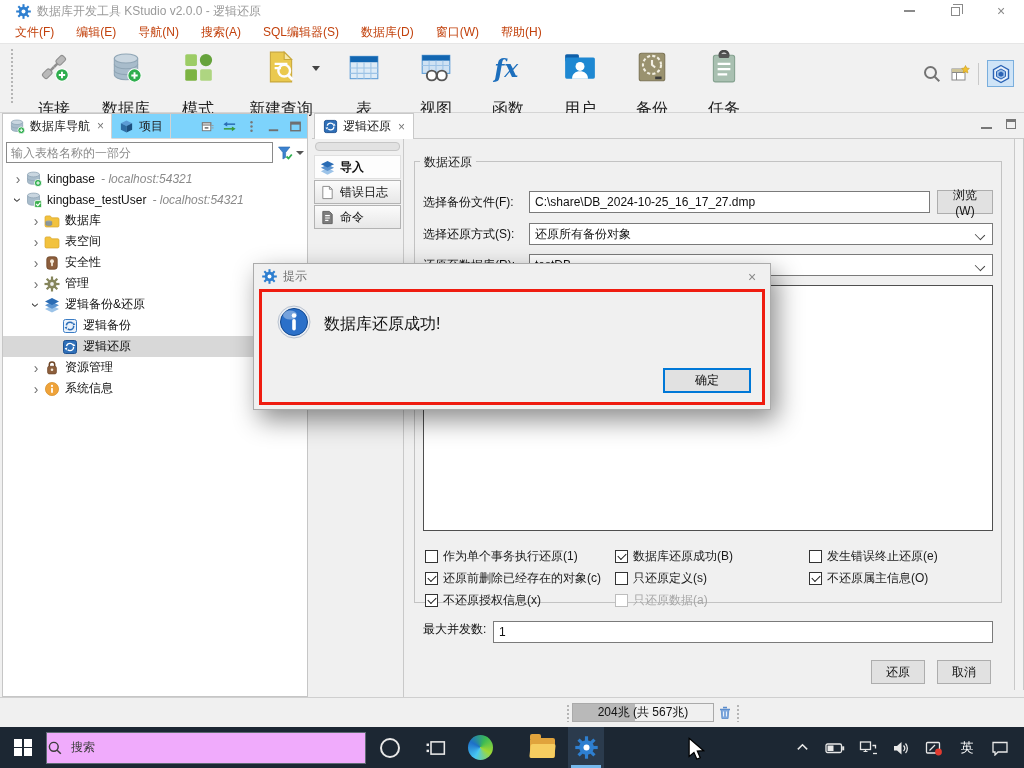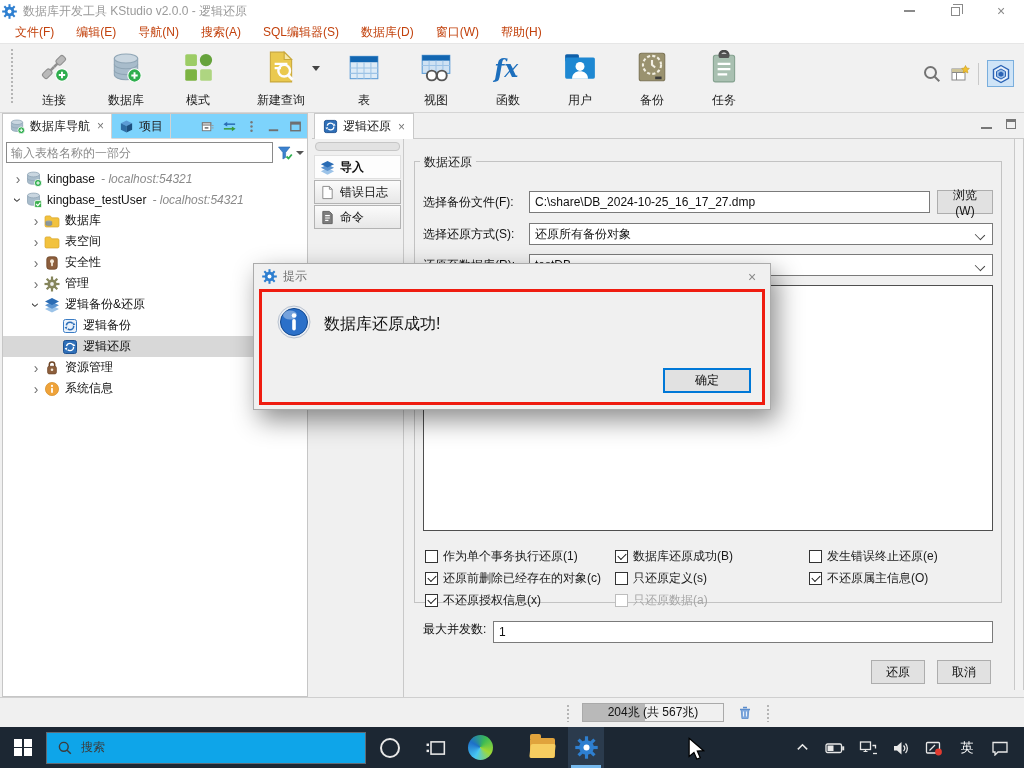--- a/index.html
+++ b/index.html
@@ -1,38 +1,38 @@
 <!DOCTYPE html>
 <html><head>
 <meta charset="utf-8">
 <style>
 *{box-sizing:border-box;margin:0;padding:0}
 html,body{width:1024px;height:768px}
 body{position:relative;overflow:hidden;font-family:"Liberation Sans",sans-serif;font-size:12px;background:#f0f0f0;color:#1a1a1a}
 svg{display:block}
 
-.titlebar{position:absolute;left:0;top:0;width:1024px;height:22px;background:#fff;display:flex;align-items:center;padding-left:2px}
+.titlebar{position:absolute;left:0;top:0;width:1024px;height:22px;background:#fff;display:flex;align-items:center;padding-left:16px}
 .titlebar .appico{width:15px;height:15px;margin-right:6px}
 .titlebar .ttl{color:#9a9a9a;font-size:12px}
 .winbtns{position:absolute;right:0;top:0;height:22px;display:flex}
 .winbtn{width:46px;height:22px;display:flex;align-items:center;justify-content:center;cursor:default}
 .mini{width:11px;height:2px;background:#8a8a8a}
 .rest{width:9px;height:9px;border:1.4px solid #8a8a8a;position:relative;background:#fff}
 .rest:before{content:"";position:absolute;left:1.6px;top:-4px;width:9px;height:9px;border:1.4px solid #8a8a8a;border-bottom:none;border-left:none}
 .xglyph{color:#8a8a8a;font-size:14px;line-height:1}
 
 .menubar{position:absolute;left:0;top:22px;width:1024px;height:22px;background:#fff;display:flex;align-items:center;padding-left:4px;border-bottom:1px solid #e6e6e6}
 .menu-item{padding:0 11px;height:22px;display:flex;align-items:center;color:#c2410c}
 
 .toolbar{position:absolute;left:0;top:44px;width:1024px;height:69px;background:#f1f1f1;border-bottom:1px solid #d5d5d5;display:flex;align-items:flex-start;padding:4px 0 0 10px}
 .tb-handle{width:4px;height:56px;margin-right:4px;background-image:radial-gradient(circle,#b5b5b5 1px,transparent 1.2px);background-size:4px 4px}
 .tb-item{width:72px;display:flex;flex-direction:column;align-items:center;padding-top:2px;position:relative}
 .tb-item.wide{width:94px}
 .tb-item svg{width:34px;height:34px}
-.tb-label{margin-top:8px;font-size:12px;color:#222;white-space:nowrap}
+.tb-label{margin-top:15px;font-size:16px;color:#222;white-space:nowrap}
 .tb-arrow{position:absolute;right:8px;top:18px;width:0;height:0;border-left:4px solid transparent;border-right:4px solid transparent;border-top:5px solid #444}
 .tb-right{position:absolute;right:10px;top:16px;display:flex;align-items:center;gap:8px}
 .tb-right .divider{width:1px;height:22px;background:#c9c9c9}
 .persp-active{width:27px;height:27px;background:#cfe4f7;border:1px solid #79aedd;display:flex;align-items:center;justify-content:center}
 
 .nav-panel{position:absolute;left:2px;top:113px;width:306px;height:584px;background:#fff;border:1px solid #c6c6c6}
 .nav-tabs{height:25px;background:#7dd3fc;display:flex;align-items:stretch;border-bottom:1px solid #d9d9d9;position:relative}
 .ntab{display:flex;align-items:center;gap:5px;padding:0 7px;border-right:1px solid #d2d2d2;color:#222}
 .ntab.active{background:#fff;border-bottom:1px solid #fff;margin-bottom:-1px}
 .ntab svg{width:15px;height:15px}
@@ -87,42 +87,42 @@
 .cb{width:13px;height:13px;background:#fff;border:1px solid #333;position:relative;flex:none}
 .cb.checked:after{content:"";position:absolute;left:2px;top:2.5px;width:7px;height:4px;border-left:1.8px solid #1a1a1a;border-bottom:1.8px solid #1a1a1a;transform:rotate(-45deg)}
 .cbrow.disabled{color:#a6a6a6}
 .cbrow.disabled .cb{border-color:#bdbdbd}
 .crow{display:flex;align-items:flex-start;margin-top:10px}
 .crow .flabel{width:70px}
 .btnrow{display:flex;justify-content:flex-end;gap:12px;margin-top:17px;padding-right:2px}
 .btn.w54{width:54px}
 
 .statusbar{position:absolute;left:0;top:697px;width:1024px;height:30px;background:#f0f0f0;border-top:1px solid #cfcfcf}
-.heapwrap{position:absolute;left:566px;top:5px;display:flex;align-items:flex-end;gap:12px}
+.heapwrap{position:absolute;left:566px;top:5px;display:flex;align-items:flex-end;gap:2px}
 .sb-handle{width:4px;height:18px;background-image:radial-gradient(circle,#b5b5b5 1px,transparent 1.2px);background-size:4px 4px}
 .heap{width:142px;height:19px;border:1px solid #aaa;position:relative;background:#f0f0f0}
 .heapfill{position:absolute;left:0;top:0;bottom:0;width:44%;background:#b9b9b9}
 .heaptext{position:absolute;inset:0;display:flex;align-items:center;justify-content:center;color:#111}
 .trashbtn{width:18px;height:19px;display:flex;align-items:center;justify-content:center}
 
 .dialog{position:absolute;left:253px;top:263px;width:518px;height:147px;background:#f0f0f0;border:1px solid #ababab;box-shadow:6px 10px 24px rgba(0,0,0,.45);z-index:50}
 .dlg-title{height:25px;display:flex;align-items:center;padding:0 8px;gap:6px}
 .dlg-title svg{width:15px;height:15px}
 .dlg-ttl{color:#6f6f6f;flex:1}
 .dlg-x{color:#8a8a8a;font-size:14px;width:20px;text-align:center}
 .dlg-body{position:absolute;left:5px;right:5px;top:25px;bottom:4px;border:3px solid #ef1c10;background:#f0f0f0}
 .dlg-info{position:absolute;left:14px;top:12px;width:36px;height:36px}
 .dlg-msg{position:absolute;left:62px;top:22px;color:#111;font-size:16px}
 .dlg-ok{position:absolute;right:11px;bottom:9px;width:88px;height:25px;background:#e1e1e1;border:2px solid #0078d7;font-family:inherit;font-size:12px;color:#111}
 
 .taskbar{position:absolute;left:0;top:727px;width:1024px;height:41px;background:#1c2733;display:flex;align-items:center;z-index:40}
 .tk-start{width:46px;height:41px;display:flex;align-items:center;justify-content:center}
 .winlogo{display:grid;grid-template-columns:8px 8px;grid-template-rows:8px 8px;gap:1.6px}
 .winlogo div{background:#fff}
-.tk-search{width:320px;height:32px;background:#0ea5e9;border:1px solid #5f6a74;display:flex;align-items:center;padding-left:10px;gap:8px;color:#3c3c3c}
+.tk-search{width:320px;height:32px;background:#f0abfc;border:1px solid #5f6a74;display:flex;align-items:center;gap:8px;color:#3c3c3c}
 .tk-cell{width:36px;height:41px;display:flex;align-items:center;justify-content:center;position:relative}
 .tk-active{background:#2b3b4d}
 .tk-underline{position:absolute;left:3px;right:3px;bottom:0;height:3px;background:#76b9ed}
 .edgeball{width:25px;height:25px;border-radius:50%;background:conic-gradient(from 210deg,#47c7f3,#1d70c8,#3bba54,#9fd835,#47c7f3)}
 .folderico{position:relative;width:25px;height:20px}
 .folderback{position:absolute;inset:0;background:#e0a33c;border-radius:2px}
 .folderback:before{content:"";position:absolute;left:0;top:-4px;width:11px;height:5px;background:#e0a33c;border-radius:2px 2px 0 0}
 .folderfront{position:absolute;left:0;right:0;bottom:0;height:14px;background:#f6cd60;border-radius:2px;transform:skewX(-6deg)}
 .tray{margin-left:auto;display:flex;align-items:center;gap:9px;padding-right:12px}
 .tray .tk-cell{width:24px}

